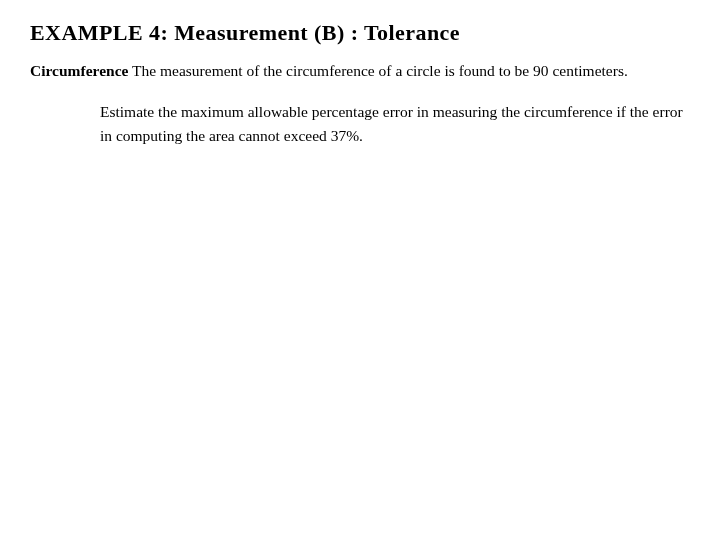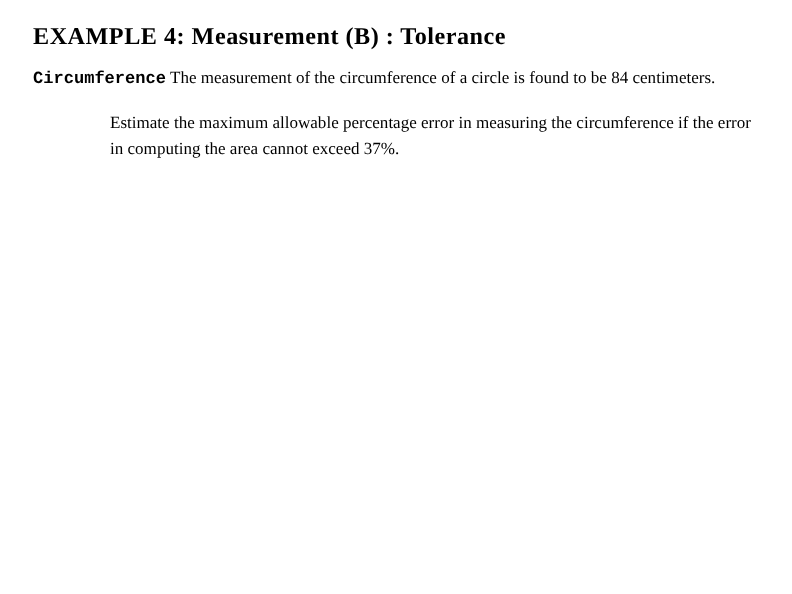--- a/index.html
+++ b/index.html
@@ -31,37 +31,36 @@
     }
 
     .intro-paragraph {
       font-size: 15.5px;
       line-height: 1.45;
       margin-bottom: 18px;
     }
 
     .intro-paragraph .bold-word {
       font-weight: bold;
-      font-family: Liberation Mono, monospace;
     }
 
     .indented-block {
       margin-left: 70px;
       font-size: 15.5px;
       line-height: 1.5;
     }
   </style>
 </head>
 <body>
 
 <div class="page-container">
 
   <div class="title">EXAMPLE 4: Measurement  (B) :  Tolerance</div>
 
   <p class="intro-paragraph">
-    <span class="bold-word">Circumference</span><span> The measurement of the circumference of a circle is found to be 84 centimeters.</span>
+    <span class="bold-word">Circumference</span><span> The measurement of the circumference of a circle is found to be 90 centimeters.</span>
   </p>
 
   <div class="indented-block">
     <p>Estimate the maximum allowable percentage error in measuring the circumference if the error in computing the area cannot exceed 37%.</p>
   </div>
 
 </div>
 
 </body></html>

